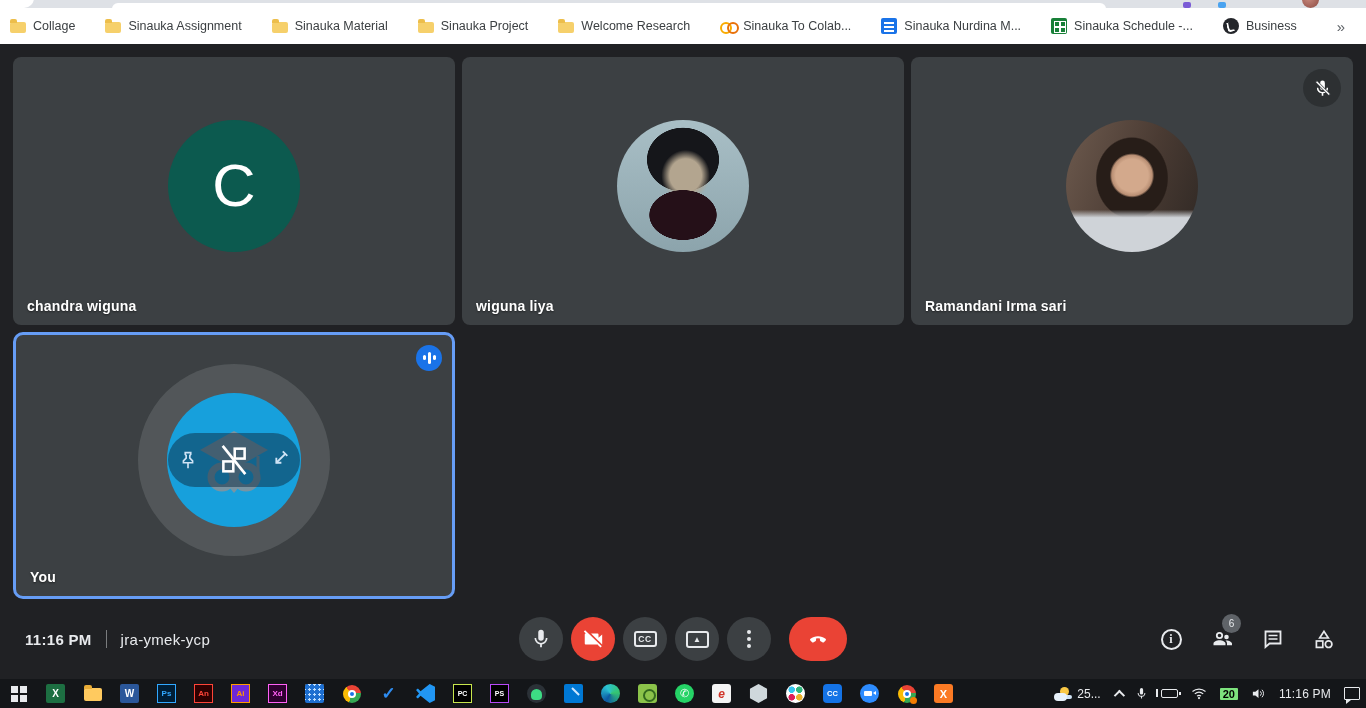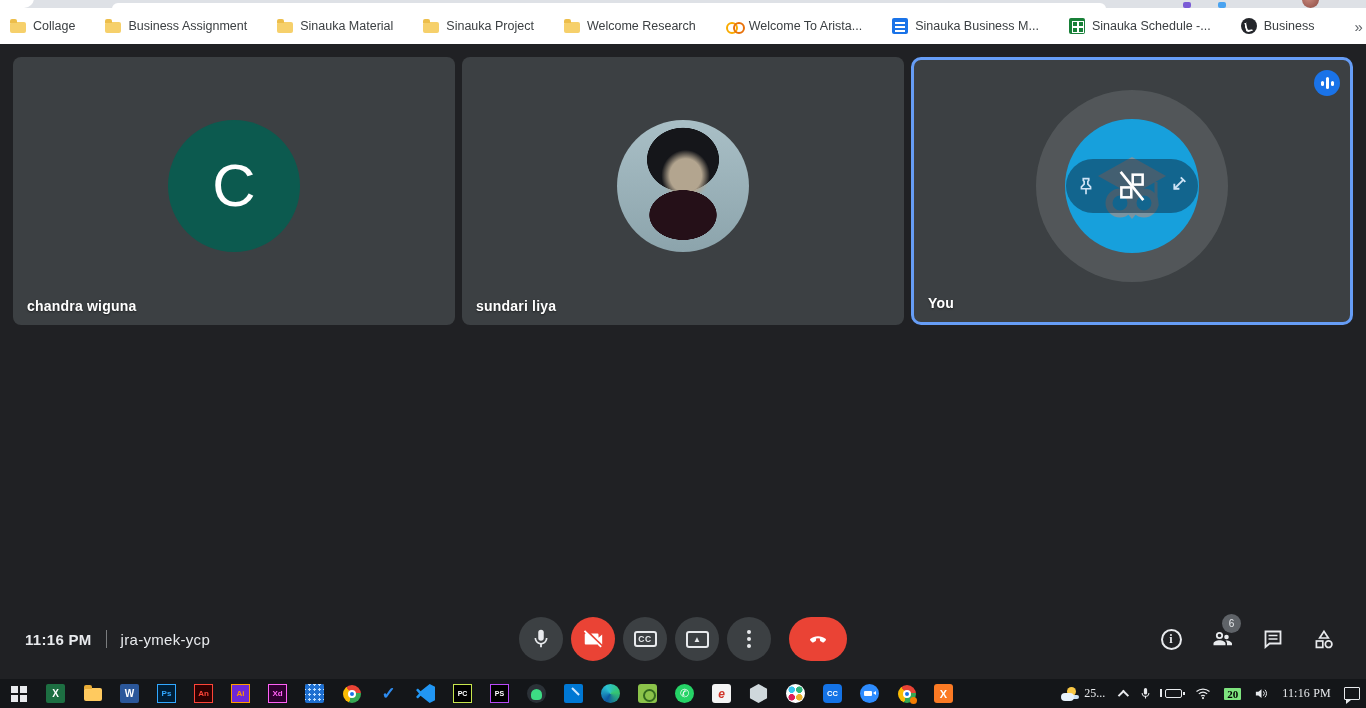--- a/index.html
+++ b/index.html
@@ -173,21 +173,21 @@
   .ic-creative-cloud { background:#1473e6; color:#fff; border-radius:4px; font-size:7.5px; }
   .ic-zoom { background:#2d8cff; border-radius:50%; position:relative; }
   .ic-zoom::after { content:''; position:absolute; left:4px; top:7px; width:8px; height:5px;
     background:#fff; border-radius:1px; }
   .ic-zoom::before { content:''; position:absolute; right:3px; top:7px; width:0; height:0;
     border-right:3px solid #fff; border-top:2.5px solid transparent; border-bottom:2.5px solid transparent; }
   .badge-dot::before { content:''; position:absolute; right:-1px; bottom:-1px; width:7px; height:7px;
     border-radius:50%; background:#f57c00; z-index:2; }
   .ic-xampp { background:#fb7a24; border-radius:3px; color:#fff; font-size:11px; }
 
-  .tray { margin-left:auto; display:flex; align-items:center; gap:13px; color:#e8eaed; font-size:12px;font-family:Liberation Serif, serif; }
+  .tray { margin-left:auto; display:flex; align-items:center; gap:13px; color:#e8eaed; font-size:12px; }
   .weather { display:flex; align-items:center; gap:6px; }
   .weather-ic { width:17px; height:14px; position:relative; }
   .weather-ic::before { content:''; position:absolute; left:6px; top:0; width:9px; height:9px;
     border-radius:50%; background:#f9c846; }
   .weather-ic::after { content:''; position:absolute; left:0; bottom:0; width:13px; height:8px;
     border-radius:6px; background:#e8f2fb; box-shadow:7px 0 0 -2px #cfe3f5; }
   .chev-up { width:8px; height:8px; border-top:2px solid #e8eaed; border-right:2px solid #e8eaed;
     transform:rotate(-45deg) translateY(2px); }
   .battery { width:17px; height:9px; border:1.5px solid #e8eaed; border-radius:2px; position:relative; }
   .battery::after { content:''; position:absolute; right:-4px; top:1.5px; width:2px; height:3px; background:#e8eaed; }
@@ -211,41 +211,41 @@
     <div class="avatar-remnant"></div>
   </div>
   <div class="bookmarks-bar">
     <div id="bookmarks-list" style="display:flex;align-items:center;">
         <div class="bm">
           <span class="fav fav-folder"></span>
           <span class="bm-label">Collage</span>
         </div>
         <div class="bm">
           <span class="fav fav-folder"></span>
-          <span class="bm-label">Business Assignment</span>
+          <span class="bm-label">Sinauka Assignment</span>
         </div>
         <div class="bm">
           <span class="fav fav-folder"></span>
           <span class="bm-label">Sinauka Material</span>
         </div>
         <div class="bm">
           <span class="fav fav-folder"></span>
           <span class="bm-label">Sinauka Project</span>
         </div>
         <div class="bm">
           <span class="fav fav-folder"></span>
           <span class="bm-label">Welcome Research</span>
         </div>
         <div class="bm">
           <span class="fav fav-colab"></span>
-          <span class="bm-label">Welcome To Arista...</span>
+          <span class="bm-label">Sinauka To Colab...</span>
         </div>
         <div class="bm">
           <span class="fav fav-docs"></span>
-          <span class="bm-label">Sinauka Business M...</span>
+          <span class="bm-label">Sinauka Nurdina M...</span>
         </div>
         <div class="bm">
           <span class="fav fav-sheets"></span>
           <span class="bm-label">Sinauka Schedule -...</span>
         </div>
         <div class="bm">
           <span class="fav fav-invision"></span>
           <span class="bm-label">Business</span>
         </div>
       </div>
@@ -268,24 +268,41 @@
   </div>
 
 
   <div class="tile">
     <div class="tile-center">
       <div class="p-avatar av-photo-sundari">
         
       </div>
     </div>
 
-    <div class="p-name">sundari liya</div>
-  </div>
-
-
+    <div class="p-name">wiguna liya</div>
+  </div>
+
+
+  <div class="tile">
+    <div class="tile-center">
+      <div class="p-avatar av-photo-ramandani">
+        
+      </div>
+    </div>
+    <div class="mute-badge">
+      <svg width="19" height="19" viewBox="0 0 24 24">
+        <path fill="#fff" d="M12 14a3 3 0 0 0 3-3V5a3 3 0 0 0-6 0v6a3 3 0 0 0 3 3z"></path>
+        <path fill="#fff" d="M17.3 11a5.3 5.3 0 0 1-10.6 0H4.9a7.1 7.1 0 0 0 6.1 7v3h2v-3a7.1 7.1 0 0 0 6.1-7h-1.8z"></path>
+        <path stroke="#3a3d40" stroke-width="3.4" d="M3.5 2.5l18 18"></path>
+        <path stroke="#fff" stroke-width="1.8" d="M4.5 3.5l16 16"></path>
+      </svg>
+    </div>
+
+    <div class="p-name">Ramandani Irma sari</div>
+  </div>
 
   <div class="tile you">
     <div class="tile-center">
 
   <div class="you-ring">
     <div class="you-avatar" style="background: rgb(23, 160, 220);">
       <svg width="76" height="70" viewBox="0 0 76 70" opacity="0.85">
         <polygon points="38,6 72,25 38,44 4,25" fill="#8b9298"></polygon>
         <line x1="62" y1="31" x2="62" y2="52" stroke="#8b9298" stroke-width="3"></line>
         <circle cx="62" cy="54" r="2.5" fill="#8b9298"></circle>

